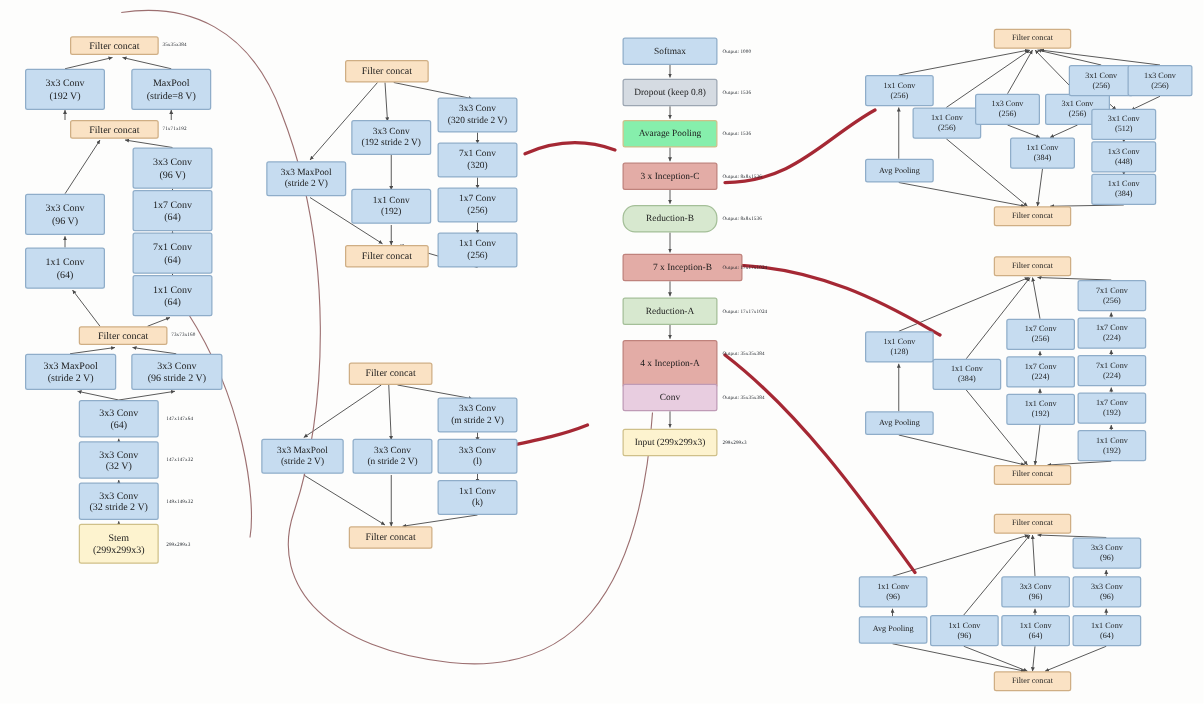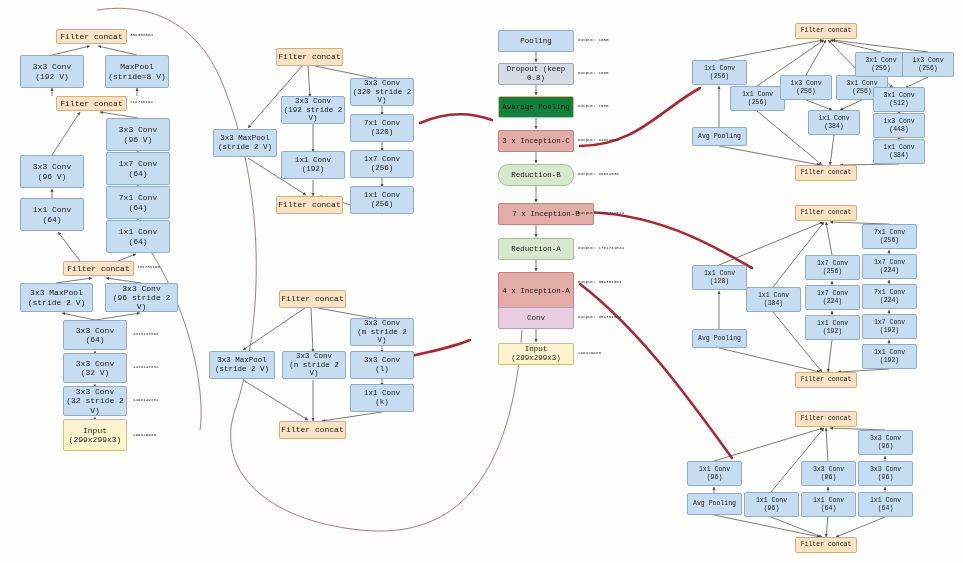--- a/index.html
+++ b/index.html
@@ -1,36 +1,36 @@
 <!DOCTYPE html>
 <html><head>
 <meta charset="utf-8">
 <style>
   html,body{margin:0;padding:0;background:#ffffff;}
   #canvas{
     position:relative;width:963px;height:563px;
     background:#fdfdfc;
-    font-family:Liberation Mono, monospace;
+    font-family:Liberation Serif, serif;
     overflow:hidden;
   }
   svg.wires{position:absolute;left:0;top:0;width:963px;height:563px;pointer-events:none;}
   .node{
     position:absolute;box-sizing:border-box;
     border:1px solid #8aa3bd;
     border-radius:2px;
     display:flex;align-items:center;justify-content:center;
     text-align:center;line-height:1.15;
     color:#1b1b1b;
     white-space:pre-line;
     overflow:hidden;
   }
   .conv{background:#c6dcf0;border-color:#8fadc9;}
   .concat{background:#fae2c4;border-color:#cfae84;}
   .input{background:#fdf3cf;border-color:#cfc089;}
-  .pool{background:#15803d;border-color:#cfc089;}
+  .pool{background:#86efac;border-color:#cfc089;}
   .grey{background:#d5dbe2;border-color:#9ca6b2;}
   .red{background:#e3aca6;border-color:#bf827c;text-align:right;}
   .green{background:#d7e8cf;border-color:#a4bf98;}
   .pink{background:#e8cde0;border-color:#bf9bb6;}
   .dim{
     position:absolute;color:#20252b;
     font-size:4.1px;letter-spacing:.1px;
     white-space:nowrap;
   }
 </style>
@@ -182,21 +182,21 @@
       <div class="node conv" style="left: 20px; top: 283px; width: 73px; height: 29px; font-size: 8px;">3x3 MaxPool
 (stride 2 V)</div>
       <div class="node conv" style="left: 105px; top: 283px; width: 73px; height: 29px; font-size: 8px;">3x3 Conv
 (96 stride 2 V)</div>
       <div class="node conv" style="left: 63px; top: 320px; width: 64px; height: 30px; font-size: 8px;">3x3 Conv
 (64)</div>
       <div class="node conv" style="left: 63px; top: 353px; width: 64px; height: 30px; font-size: 8px;">3x3 Conv
 (32 V)</div>
       <div class="node conv" style="left: 63px; top: 386px; width: 64px; height: 30px; font-size: 8px;">3x3 Conv
 (32 stride 2 V)</div>
-      <div class="node input" style="left: 63px; top: 419px; width: 64px; height: 32px; font-size: 8px;">Input
+      <div class="node input" style="left: 63px; top: 419px; width: 64px; height: 32px; font-size: 8px;">Stem
 (299x299x3)</div>
       <div class="dim" style="left: 130px; top: 33px;">35x35x384</div>
       <div class="dim" style="left: 130px; top: 100px;">71x71x192</div>
       <div class="dim" style="left: 137px; top: 265px;">73x73x160</div>
       <div class="dim" style="left: 133px; top: 332px;">147x147x64</div>
       <div class="dim" style="left: 133px; top: 365px;">147x147x32</div>
       <div class="dim" style="left: 133px; top: 398px;">149x149x32</div>
       <div class="dim" style="left: 133px; top: 433px;">299x299x3</div>
     </div>
 
@@ -228,21 +228,21 @@
       <div class="node conv" style="left: 350px; top: 318px; width: 64px; height: 28px; font-size: 7.5px;">3x3 Conv
 (m stride 2 V)</div>
       <div class="node conv" style="left: 350px; top: 351px; width: 64px; height: 28px; font-size: 7.5px;">3x3 Conv
 (l)</div>
       <div class="node conv" style="left: 350px; top: 384px; width: 64px; height: 28px; font-size: 7.5px;">1x1 Conv
 (k)</div>
       <div class="node concat" style="left: 279px; top: 421px; width: 67px; height: 18px; font-size: 8px;">Filter concat</div>
     </div>
 
   <div id="grp_pipeline">
-      <div class="node conv" style="left: 498px; top: 30px; width: 76px; height: 22px; font-size: 7.5px;">Pooling</div>
+      <div class="node conv" style="left: 498px; top: 30px; width: 76px; height: 22px; font-size: 7.5px;">Softmax</div>
       <div class="node grey" style="left: 498px; top: 63px; width: 76px; height: 22px; font-size: 7.5px;">Dropout (keep 0.8)</div>
       <div class="node pool" style="left: 498px; top: 96px; width: 76px; height: 22px; font-size: 7.5px;">Avarage Pooling</div>
       <div class="node red" style="left: 498px; top: 130px; width: 76px; height: 22px; font-size: 7.5px;">3 x Inception-C</div>
       <div class="node green" style="left: 498px; top: 164px; width: 76px; height: 22px; font-size: 7.5px; border-radius: 10px;">Reduction-B</div>
       <div class="node red" style="left: 498px; top: 203px; width: 96px; height: 22px; font-size: 7.5px;">7 x Inception-B</div>
       <div class="node green" style="left: 498px; top: 238px; width: 76px; height: 22px; font-size: 7.5px;">Reduction-A</div>
       <div class="node red" style="left: 498px; top: 272px; width: 76px; height: 38px; font-size: 7.5px;">4 x Inception-A</div>
       <div class="node pink" style="left: 498px; top: 307px; width: 76px; height: 22px; font-size: 7.5px;">Conv</div>
       <div class="node input" style="left: 498px; top: 343px; width: 76px; height: 22px; font-size: 7.5px;">Input (299x299x3)</div>
       <div class="dim" style="left: 578px; top: 38px;">Output: 1000</div>

